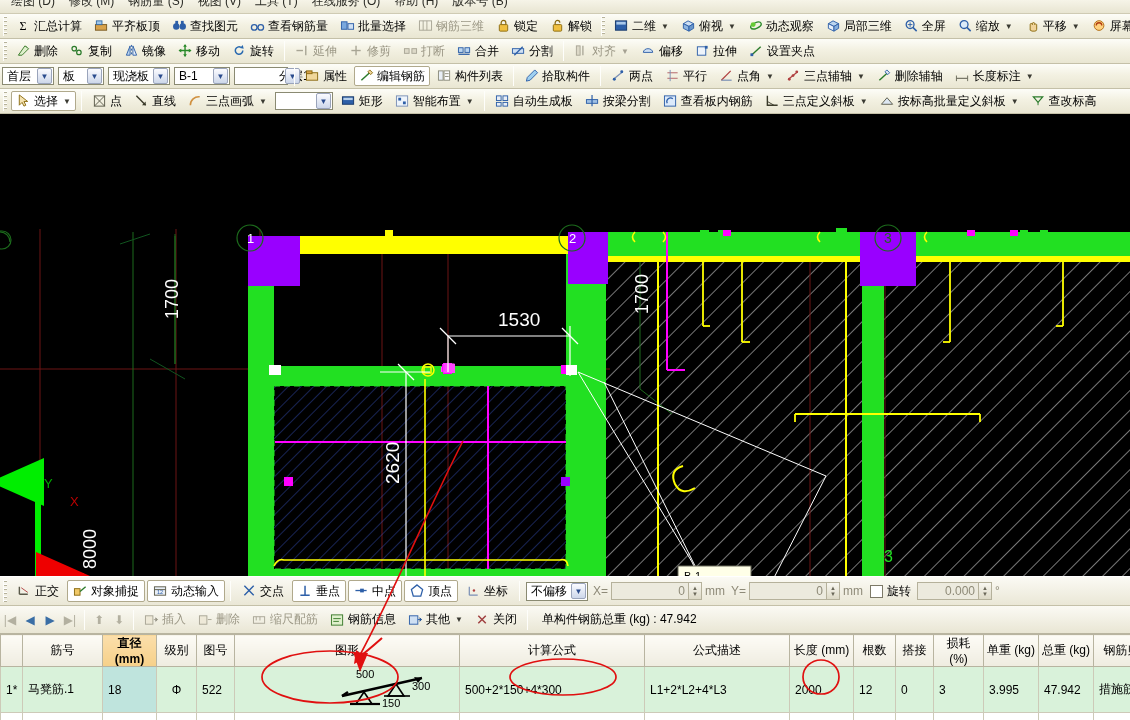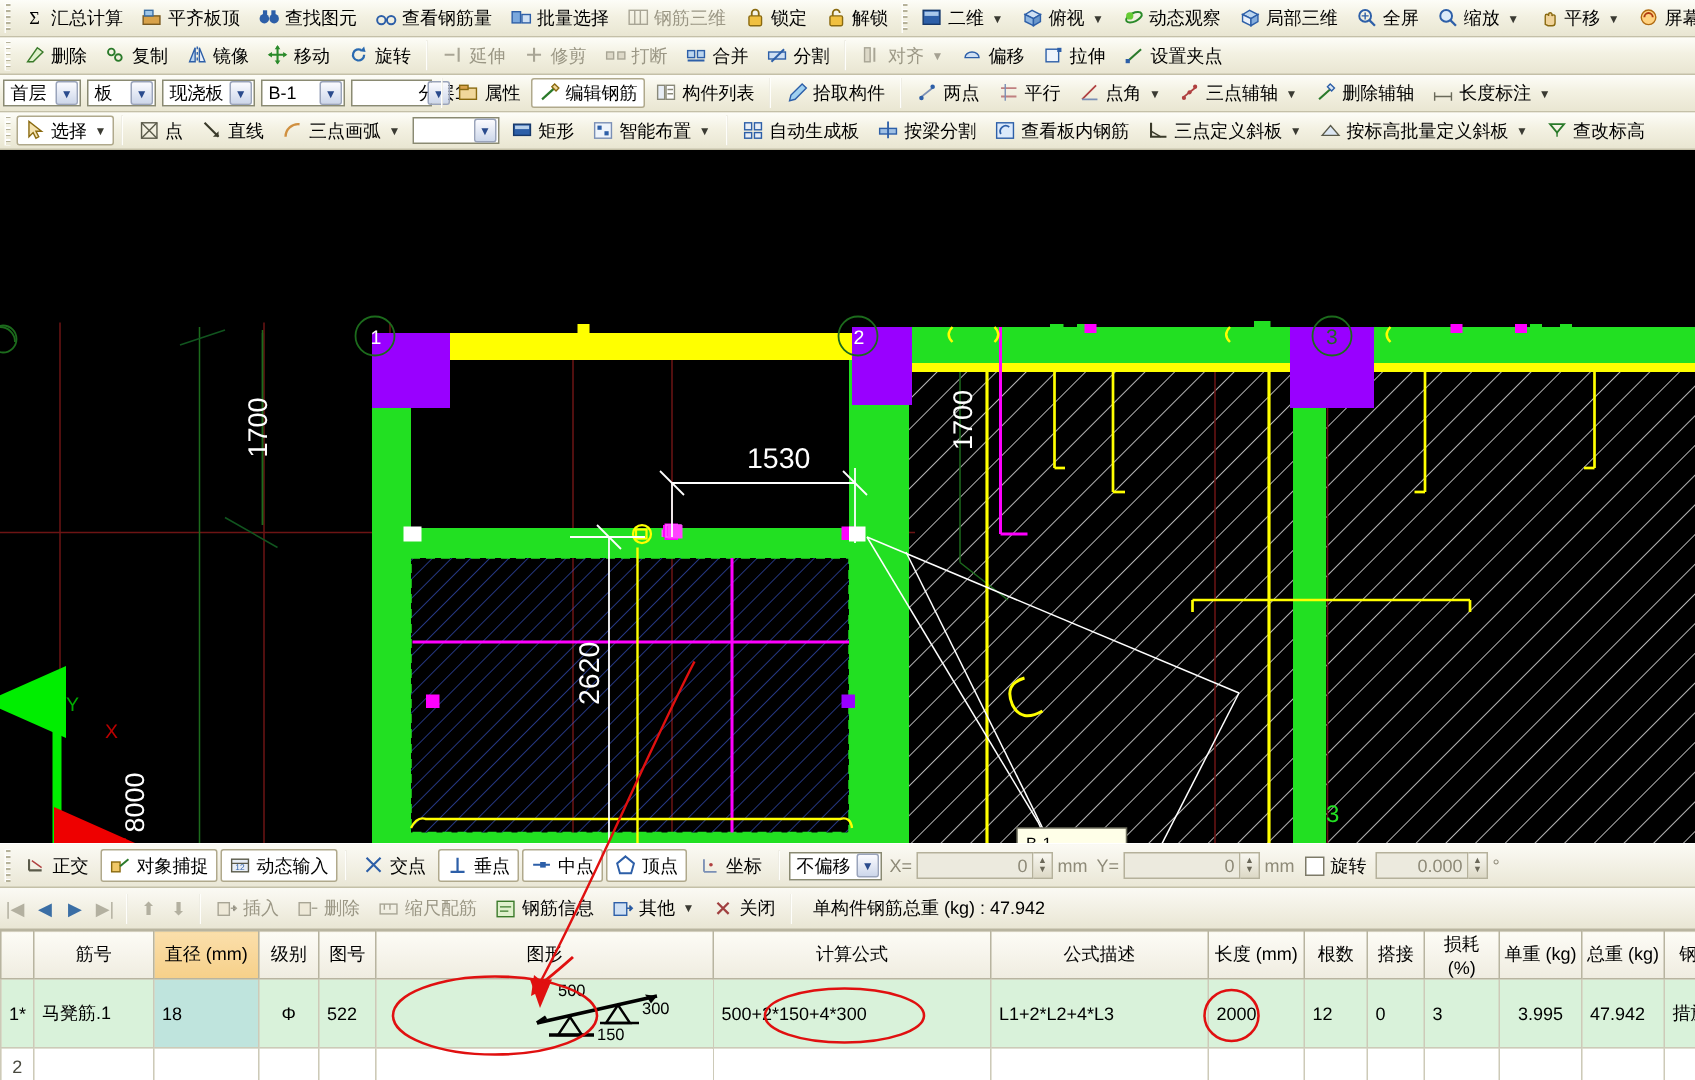--- a/index.html
+++ b/index.html
@@ -106,20 +106,30 @@
   table.rebar tr.empty td { height:24px; background:#fff; }
   td.rowhdr, th.rowhdr { background:#fbe0bc; color:#b0783a; text-align:center; font-size:11px; padding:0; }
   tr.empty td.rowhdr { background:#f3f1e4; color:#4a4a40; }
   .shapecell { position:relative; }
 </style>
 </head>
 <body>
 
 <div id="app">
 
+  <div class="bar menubar" id="menubar">
+      <span class="mi">绘图 (D)</span>
+      <span class="mi">修改 (M)</span>
+      <span class="mi">钢筋量 (S)</span>
+      <span class="mi">视图 (V)</span>
+      <span class="mi">工具 (T)</span>
+      <span class="mi">在线服务 (O)</span>
+      <span class="mi">帮助 (H)</span>
+      <span class="mi">版本号 (B)</span>
+    </div>
 
   <div class="bar" style="height:25px">
     <div class="grip"></div>
     <div id="tb1left" style="display:flex;align-items:center;">
         <div class="tbtn">
           <span class="ic">
             <svg width="15" height="14" viewBox="0 0 15 15">
               <text x="7" y="12" font-size="13" text-anchor="middle" fill="#000" font-family="Liberation Serif,serif">Σ</text>
             </svg>
           </span>
@@ -1043,21 +1053,21 @@
     <div class="sep"></div>
     <span class="totaltxt">单构件钢筋总重 (kg) : 47.942</span>
   </div>
 
   <div style="position:relative;">
     <table class="rebar">
       <thead>
           <tr id="thead-row">
             <th class="rowhdr" style="width: 22px;"></th>
             <th style="width: 80px;">筋号</th>
-            <th class="hl" style="width: 70px;">直径 (mm)</th>
+            <th class="hl" style="width: 54px; font-weight: bold;">直径 (mm)</th>
             <th style="width: 40px;">级别</th>
             <th style="width: 38px;">图号</th>
             <th style="width: 225px;">图形</th>
             <th style="width: 185px;">计算公式</th>
             <th style="width: 145px;">公式描述</th>
             <th style="width: 64px;">长度 (mm)</th>
             <th style="width: 42px;">根数</th>
             <th style="width: 38px;">搭接</th>
             <th style="width: 50px;">损耗 (%)</th>
             <th style="width: 55px;">单重 (kg)</th>
@@ -1083,21 +1093,21 @@
                 <path d="M30,24 L38,36 L22,36 z" fill="none" stroke="#000" stroke-width="1.6"></path>
                 <line x1="16" y1="36" x2="46" y2="36" stroke="#000" stroke-width="2.2"></line>
                 <text x="48" y="39" font-size="11" fill="#000" font-family="Liberation Sans,sans-serif">150</text>
               </svg></td>
             <td style="width: 185px;">500+2*150+4*300</td>
             <td style="width: 145px; margin-left: 23px;">L1+2*L2+4*L3</td>
             <td style="width: 64px;">2000</td>
             <td style="width: 42px;">12</td>
             <td style="width: 38px;">0</td>
             <td style="width: 50px;">3</td>
-            <td style="width: 55px; text-align: center;">3.995</td>
+            <td style="width: 55px;">3.995</td>
             <td style="width: 55px;">47.942</td>
             <td style="width: 68px;">措施筋</td>
           </tr>
           <tr class="empty">
             <td class="rowhdr" style="width: 22px;">2</td>
             <td style="width: 80px;"></td>
             <td class="cellhl" style="width: 57px;"></td>
             <td style="width: 40px; text-align: center;"></td>
             <td style="width: 38px;"></td>
             <td class=" shapecell" style="width: 225px; text-align: center;"></td>

